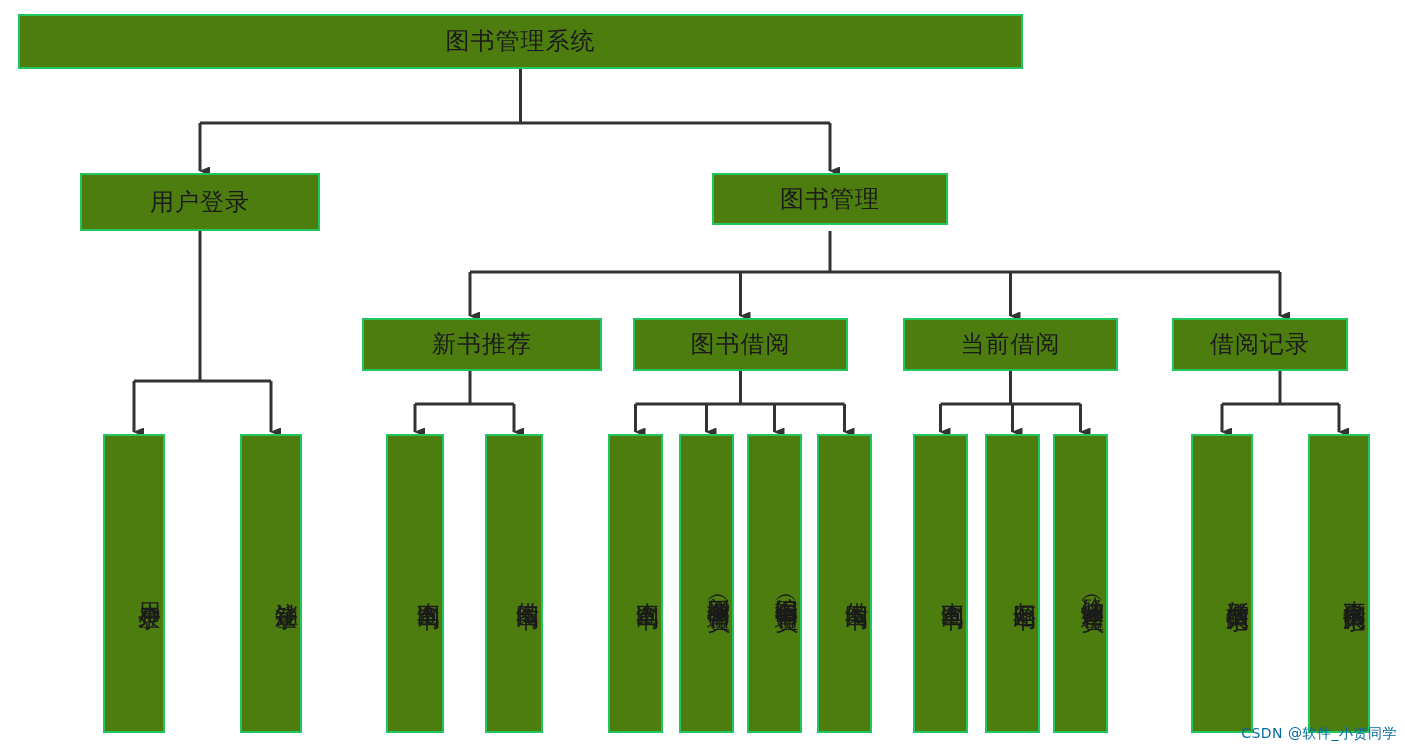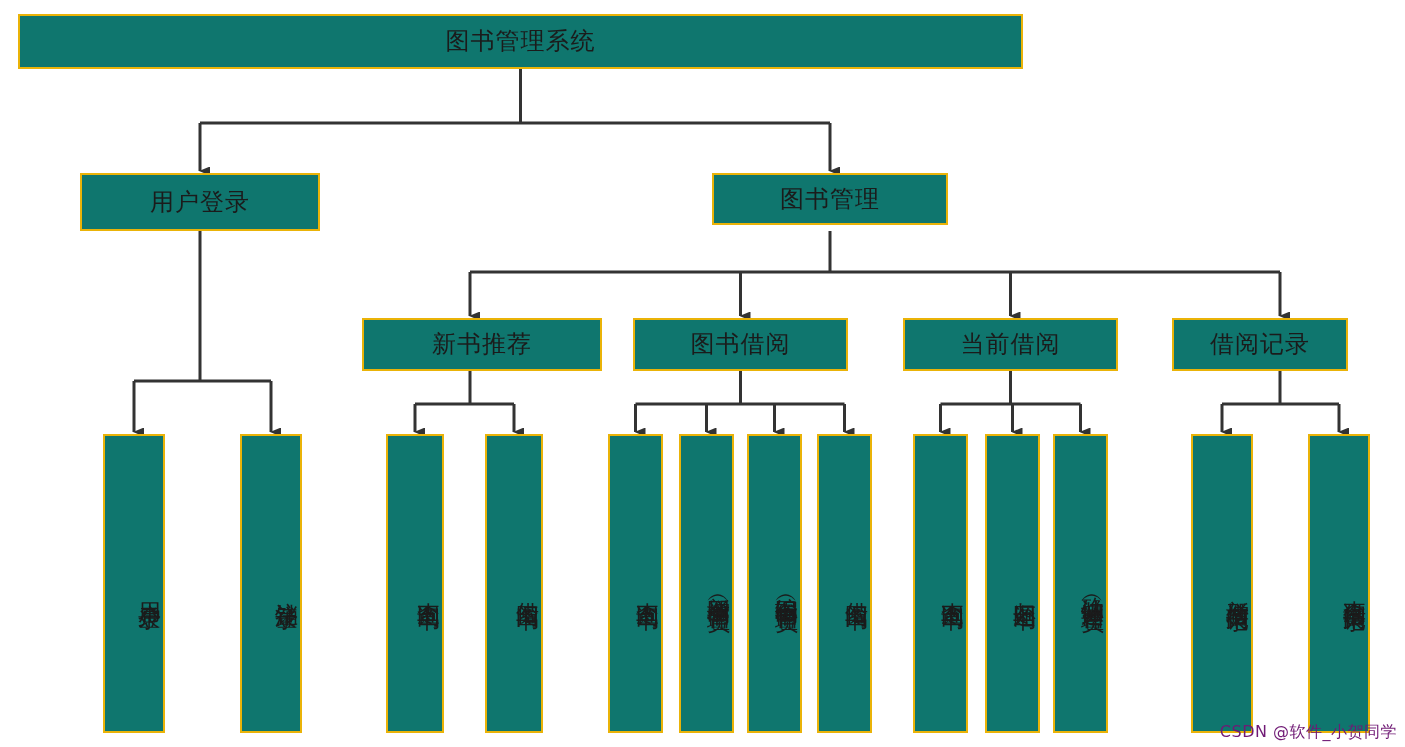--- a/index.html
+++ b/index.html
@@ -22,22 +22,22 @@
     position: absolute;
     left: 0;
     top: 0;
     width: 1405px;
     height: 747px;
     pointer-events: none;
   }
   .node {
     position: absolute;
     box-sizing: border-box;
-    background: #0f766e;
-    border: 2px solid #eab308;
+    background: #4d7c0f;
+    border: 2px solid #22c55e;
     display: flex;
     align-items: center;
     justify-content: center;
     color: #1b1b1b;
   }
   .node.horizontal {
     font-size: 24px;
     letter-spacing: 1px;
     line-height: 1.2;
     text-align: center;
@@ -54,22 +54,22 @@
   }
   .node.vertical .vlabel {
     writing-mode: vertical-rl;
     text-orientation: upright;
     white-space: nowrap;
   }
   .watermark {
     position: absolute;
     right: 8px;
     bottom: 4px;
-    font-size: 16px;
-    color: #701a75;
+    font-size: 14px;
+    color: #0369a1;
     letter-spacing: 0.5px;
     white-space: nowrap;
   }
 </style>
 </head>
 <body>
 
 <div id="canvas">
 
   <svg class="edges" viewBox="0 0 1405 747">

